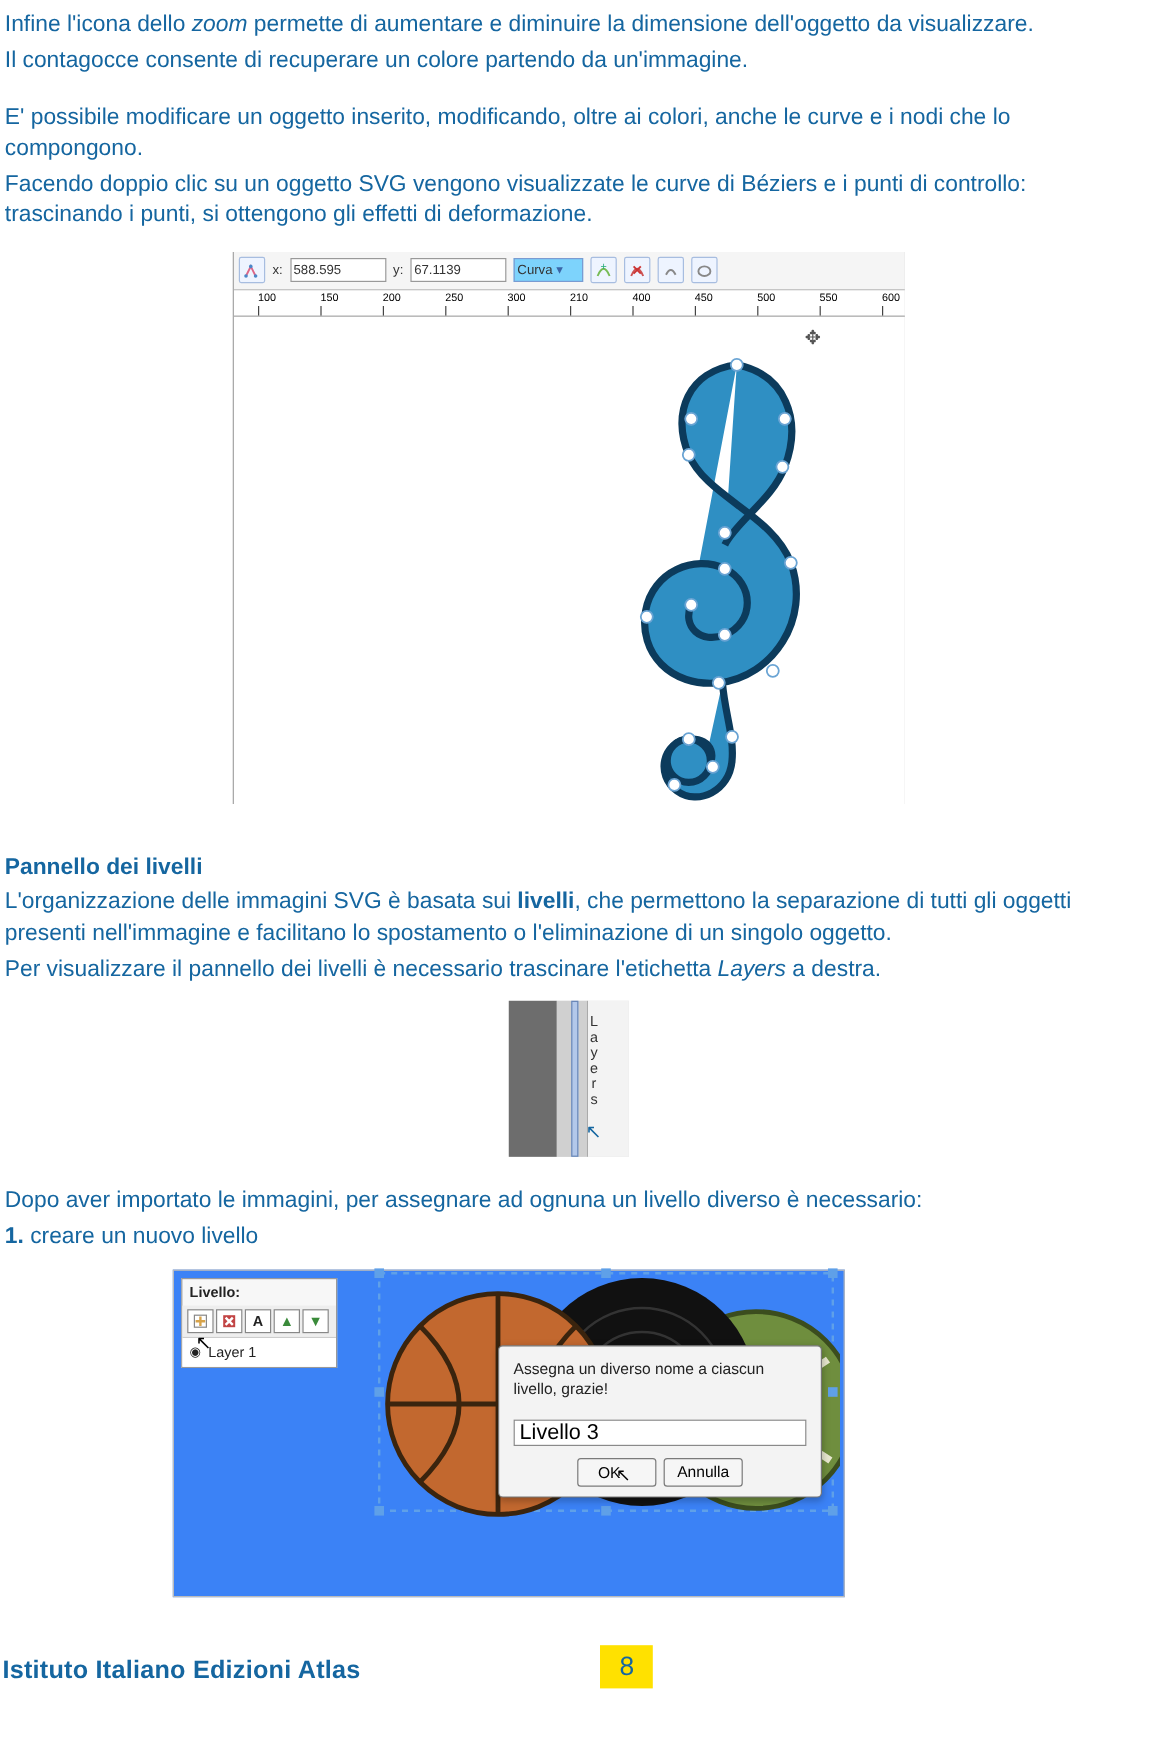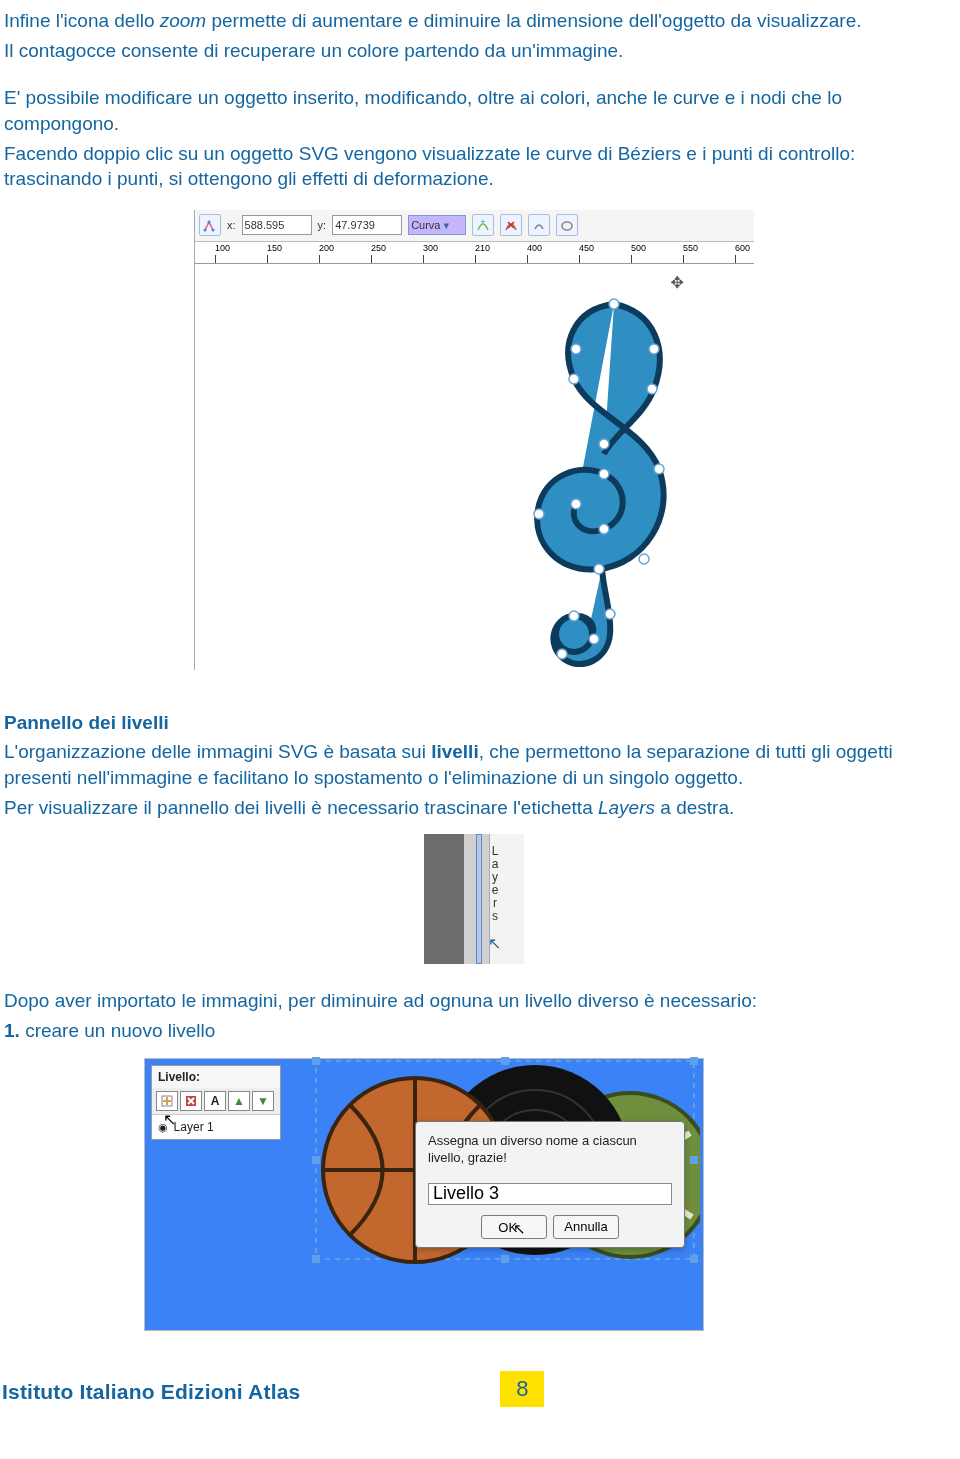--- a/index.html
+++ b/index.html
@@ -33,25 +33,25 @@
     background:#f5f5f5; border-bottom:1px solid #bbb;
     display:flex; align-items:center; gap:6px; padding:0 4px;
     font-size:11px; color:#333;
   }
   .shot1 .tb-btn {
     width:22px; height:22px; background:#eef4ff; border:1px solid #a7bde0;
     border-radius:2px; display:flex; align-items:center; justify-content:center;
     font-size:12px;
   }
   .shot1 .tb-field {
-    width:70px; height:20px; background:#fff; border:1px solid #999;
+    width:80px; height:20px; background:#fff; border:1px solid #999;
     font-size:11px; padding:0 2px; line-height:18px;
   }
   .shot1 .tb-sel {
-    width:58px; height:20px; background:#c4b5fd; border:1px solid #7a9bd1;
+    width:58px; height:20px; background:#7dd3fc; border:1px solid #7a9bd1;
     font-size:11px; padding:0 2px; line-height:18px;
   }
   .shot1 .ruler {
     position:absolute; top:32px; left:0; right:0; height:22px;
     background:#fff; border-bottom:1px solid #999;
   }
   .shot1 .ruler .ticks {
     position:absolute; top:0; left:0; right:0; height:22px;
   }
   .shot1 .ruler .tick {
@@ -166,21 +166,21 @@
           <svg width="14" height="14">
               <path d="M2 12 L6 4 L10 12" stroke="#d68" stroke-width="1.6" fill="none"></path>
               <circle cx="2" cy="12" r="1.5" fill="#4a87c9"></circle>
               <circle cx="6" cy="4" r="1.5" fill="#4a87c9"></circle>
               <circle cx="10" cy="12" r="1.5" fill="#4a87c9"></circle>
             </svg>
         </div>
         <span>x:</span>
         <div class="tb-field">588.595</div>
         <span>y:</span>
-        <div class="tb-field">47.9739</div>
+        <div class="tb-field">67.1139</div>
         <div class="tb-sel">
           <span>Curva</span> <span style="color:#3a66a8;">▾</span>
         </div>
         <div class="tb-btn">
             <svg width="14" height="14">
               <path d="M2 12 Q7 0 12 12" stroke="#7b5" stroke-width="1.6" fill="none"></path>
               <text x="7" y="7" font-size="9" fill="#2a7" text-anchor="middle">+</text>
             </svg>
           </div>
         <div class="tb-btn">
@@ -273,21 +273,21 @@
     <div class="shot2">
       <div class="left"></div>
       <div class="mid"></div>
       <div class="seam"></div>
       <div class="right"></div>
       <div class="layers-label">Layers</div>
       <div class="cursor2">↖</div>
     </div>
   </div>
 
-  <p>Dopo aver importato le immagini, per diminuire ad ognuna un livello diverso è necessario:</p>
+  <p>Dopo aver importato le immagini, per assegnare ad ognuna un livello diverso è necessario:</p>
   <p><strong>1.</strong><span> creare un nuovo livello</span></p>
 
   <div class="img-lower">
     <div class="shot3">
 
       <div class="panel">
         <div class="hdr">Livello:</div>
         <div class="row">
           <div class="pb">
             <svg width="14" height="14">

